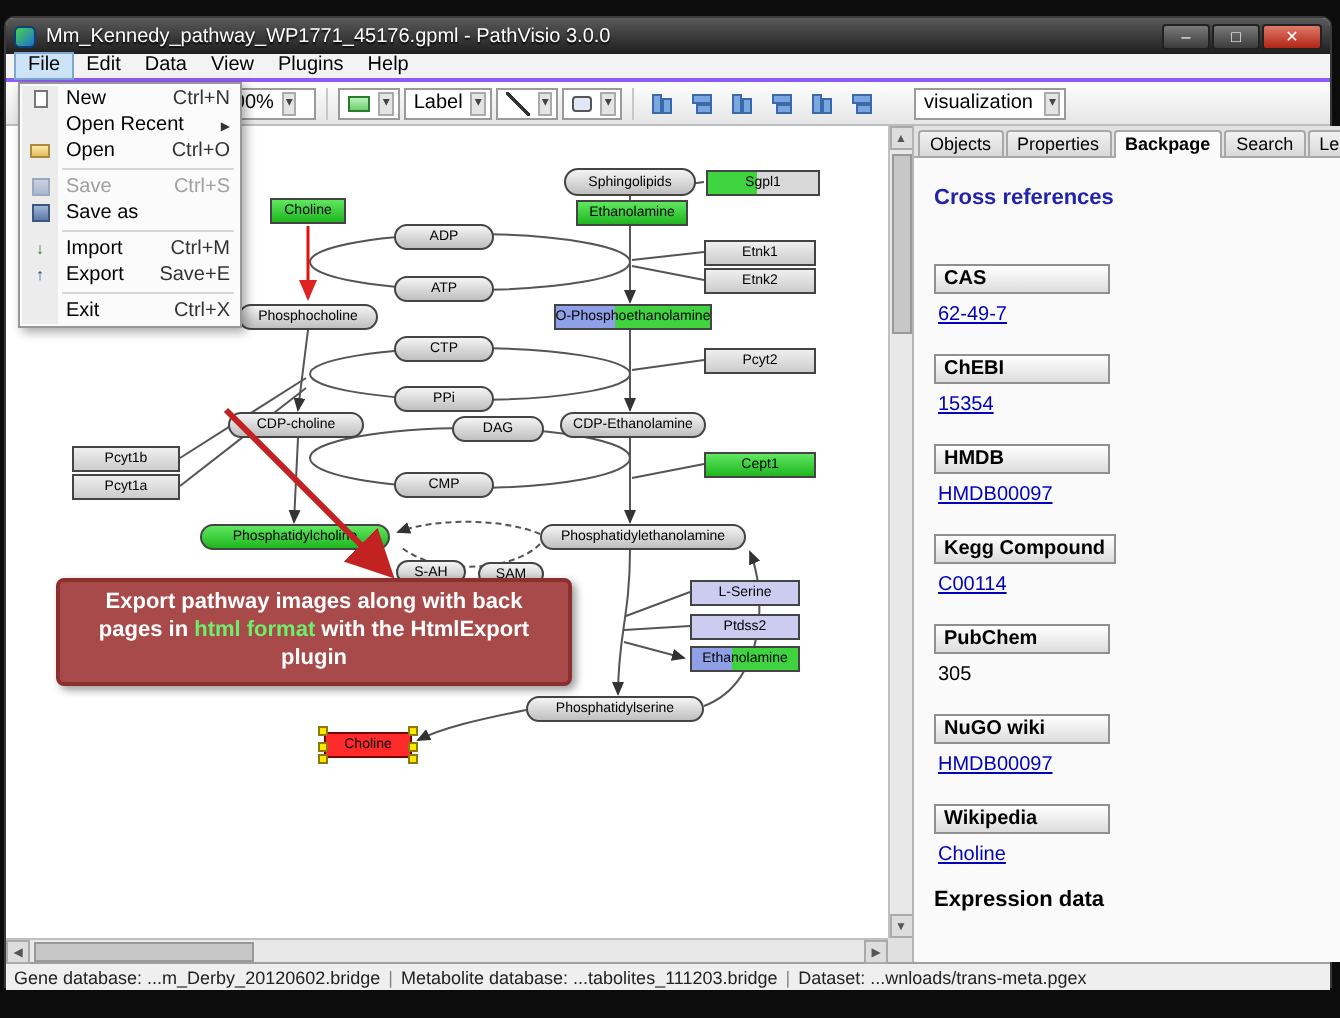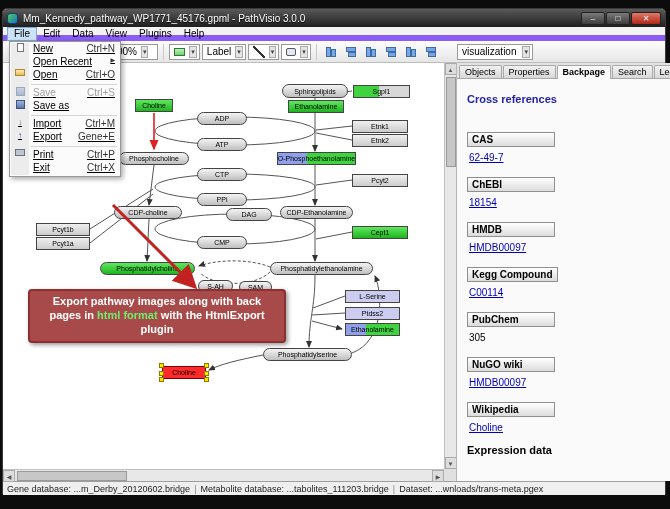--- a/index.html
+++ b/index.html
@@ -11,22 +11,22 @@
   .titlebar{height:18px;background:linear-gradient(#5a5a5a,#1e1e1e);border-radius:4px 4px 0 0;
     display:flex;align-items:center;padding:0 4px;color:#fff;font-size:10px;}
   .app-icon{width:11px;height:11px;border-radius:3px;background:linear-gradient(135deg,#46d34a,#1f6fd0);
     margin-right:5px;flex:none;border:1px solid #0e3f78;}
   .title-text{flex:1;white-space:nowrap;overflow:hidden;text-overflow:ellipsis;text-shadow:0 1px 1px #000;}
   .win-btns{display:flex;gap:1px;}
   .wbtn{width:24px;height:13px;font-size:8px;line-height:12px;text-align:center;color:#fff;
     background:linear-gradient(#7a7a7a,#3c3c3c);border:1px solid #222;border-radius:2px;cursor:default;}
   .wbtn.close{background:linear-gradient(#e07a6a,#b02415);width:30px;}
   
-  .menubar{height:14px;background:#f3f3f3;border-bottom:6px solid #8b5cf6;display:flex;
-    font-size:10px;padding-left:4px;}
+  .menubar{height:14px;background:#f3f3f3;border-bottom:2px solid #8b5cf6;display:flex;
+    align-items:center;font-size:10px;padding-left:4px;}
   .mb-item{padding:0 6px;height:14px;line-height:14px;}
   .mb-item.active{background:#cde3f7;border:1px solid #7da7d4;line-height:12px;}
   
   .toolbar{height:22px;background:linear-gradient(#fdfdfd,#e6e6e6);border-bottom:1px solid #bdbdbd;
     display:flex;align-items:center;padding:0 4px;font-size:10px;gap:2px;}
   .tsep{width:1px;height:16px;background:#c8c8c8;margin:0 3px;}
   .tbtn{width:18px;height:18px;display:flex;align-items:center;justify-content:center;
     border:1px solid transparent;border-radius:2px;}
   .combo{display:flex;align-items:center;background:#fff;border:1px solid #9a9a9a;height:16px;
     padding:0 2px 0 4px;font-size:10px;}
@@ -75,21 +75,21 @@
   
   .annotation{position:absolute;left:25px;top:226px;width:258px;height:54px;z-index:20;
     background:#a94a4a;border:2px solid #8c2f2f;border-radius:4px;color:#fff;font-weight:bold;
     font-size:11px;display:flex;align-items:center;justify-content:center;text-align:center;
     padding:2px 10px;box-shadow:2px 2px 4px rgba(0,0,0,.4);line-height:1.25;}
   .annotation .hl{color:#6cf06c;}
   
   .file-menu{position:absolute;left:6px;top:32px;width:112px;background:#fbfbfb;border:1px solid #979797;
     box-shadow:2px 2px 5px rgba(0,0,0,.35);z-index:40;font-size:10px;padding:1px;}
   .file-menu::before{content:"";position:absolute;left:1px;top:1px;bottom:1px;width:18px;background:#ececec;}
-  .mrow{position:relative;display:flex;align-items:flex-start;height:13px;padding-right:4px;text-decoration:underline;}
+  .mrow{position:relative;display:flex;align-items:center;height:13px;padding-right:4px;}
   .mic{width:18px;flex:none;display:flex;justify-content:center;z-index:1;}
   .mic .gl{font-size:8px;line-height:10px;}
   .mlabel{flex:1;padding-left:4px;z-index:1;}
   .mshort{color:#333;z-index:1;margin-left:12px;}
   .msub{font-size:6px;color:#333;z-index:1;}
   .mrow.disabled .mlabel,.mrow.disabled .mshort{color:#a0a0a0;}
   .msep{height:1px;background:#d6d6d6;margin:2px 2px 2px 20px;}
   .mrow.hl-red{outline:2px solid #cc2222;outline-offset:-1px;border-radius:2px;}
   
   .right-panel{flex:1;background:#f0f0f0;border-left:1px solid #b5b5b5;display:flex;flex-direction:column;}
@@ -304,21 +304,21 @@
         <div class="tab">Search</div>
         <div class="tab">Legend</div>
       </div>
       <div class="bp">
         <div class="bp-title">Cross references</div>
 
         <div class="bp-head">CAS</div>
         <div class="bp-val"><a href="#">62-49-7</a></div>
 
         <div class="bp-head">ChEBI</div>
-        <div class="bp-val"><a href="#">18154</a></div>
+        <div class="bp-val"><a href="#">15354</a></div>
 
         <div class="bp-head">HMDB</div>
         <div class="bp-val"><a href="#">HMDB00097</a></div>
 
         <div class="bp-head">Kegg Compound</div>
         <div class="bp-val"><a href="#">C00114</a></div>
 
         <div class="bp-head">PubChem</div>
         <div class="bp-val"><span>305</span></div>
 
@@ -382,30 +382,23 @@
           <span class="gl" style="color:#2a7a2a">↓</span>
         </span>
       <span class="mlabel">Import</span>
       <span class="mshort">Ctrl+M</span>
     </div>
     <div class="mrow">
       <span class="mic">
           <span class="gl" style="color:#2a4a9a">↑</span>
         </span>
       <span class="mlabel">Export</span>
-      <span class="mshort">Gene+E</span>
+      <span class="mshort">Save+E</span>
     </div>
     <div class="msep"></div>
-    <div class="mrow">
-      <span class="mic">
-          <span style="width:10px;height:7px;background:#bfc6cf;border:1px solid #6a727c;display:inline-block"></span>
-        </span>
-      <span class="mlabel">Print</span>
-      <span class="mshort">Ctrl+P</span>
-    </div>
     <div class="mrow">
       <span class="mic"></span>
       <span class="mlabel">Exit</span>
       <span class="mshort">Ctrl+X</span>
     </div>
   </div>
 
   <svg class="red-arrow" width="664" height="486">
     <defs>
       <marker id="bigRed" markerWidth="9" markerHeight="9" refX="6" refY="4" orient="auto">

